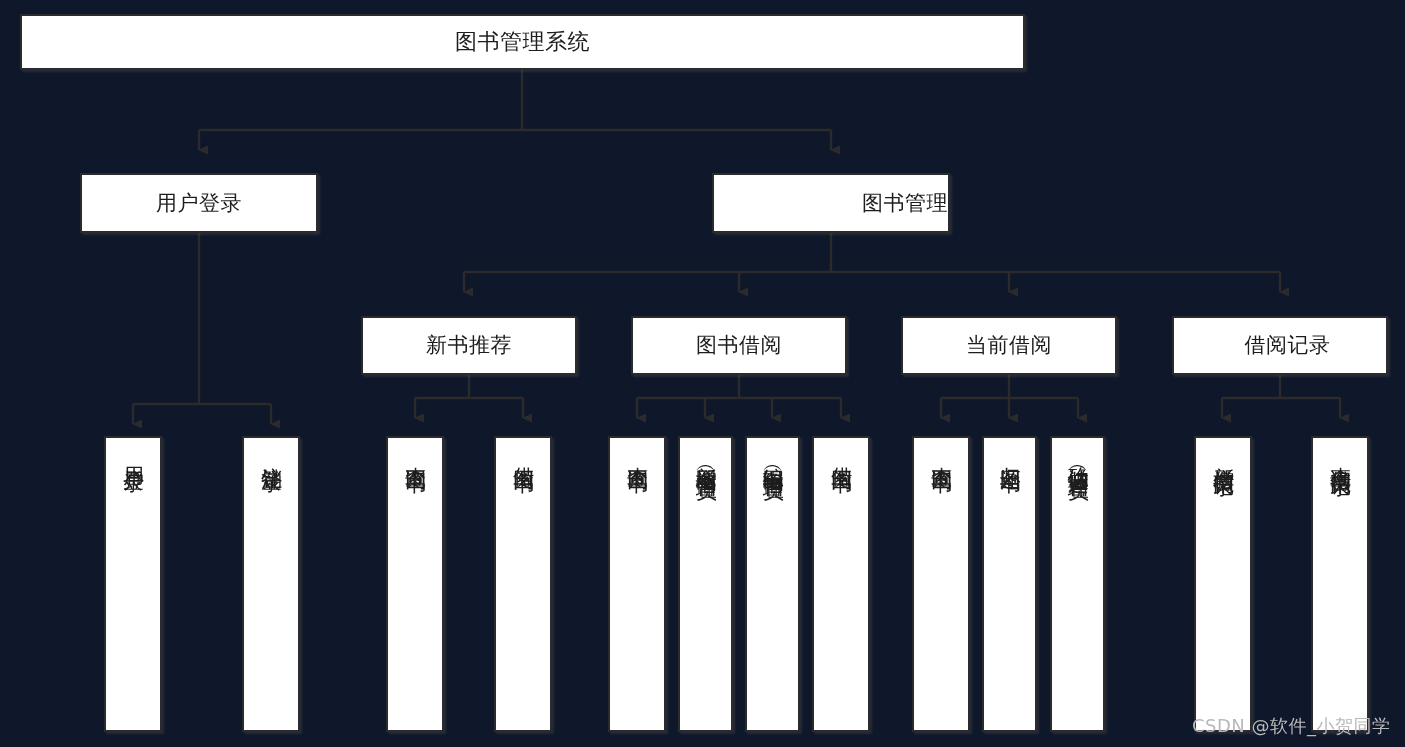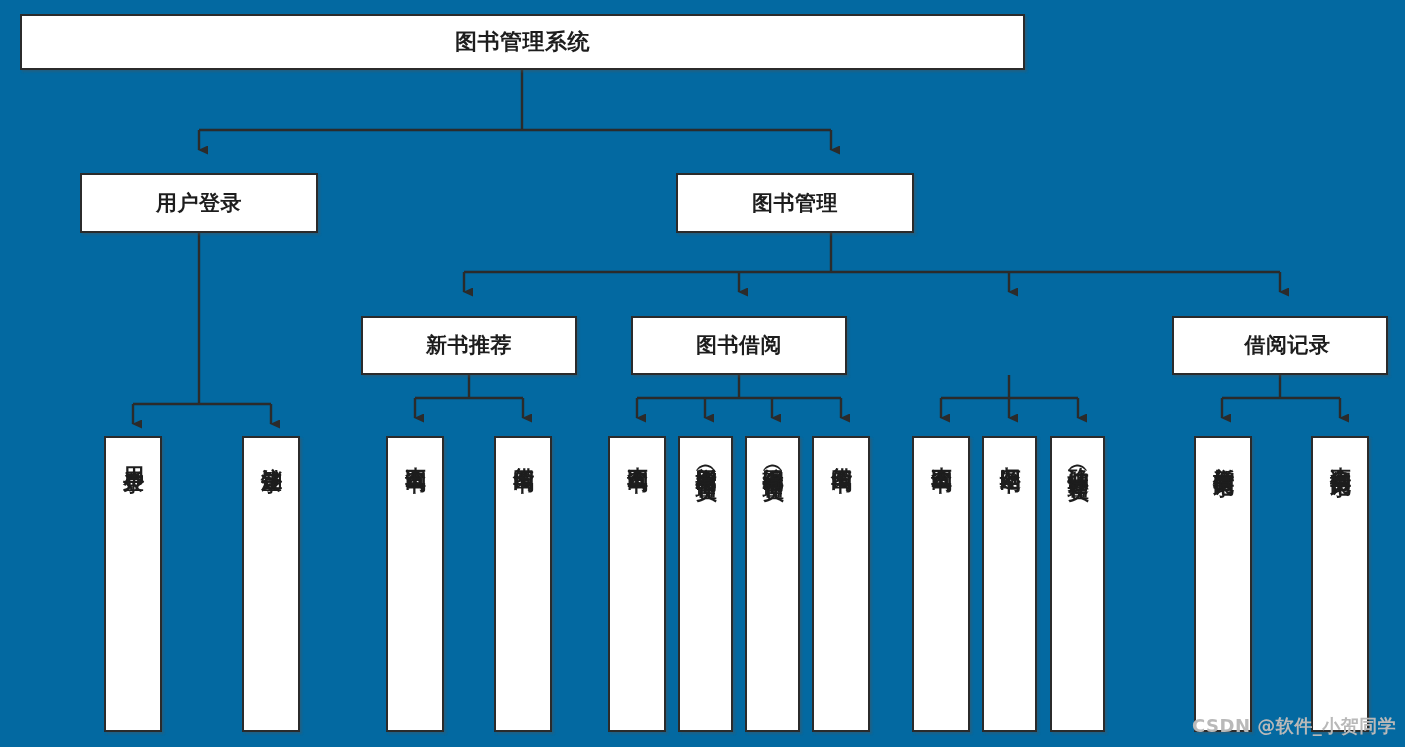--- a/index.html
+++ b/index.html
@@ -8,23 +8,22 @@
     padding: 0;
     background: #ffffff;
   }
   body {
     font-family: "DejaVu Sans", "Liberation Sans", sans-serif;
   }
   #diagram-root {
     position: relative;
     width: 1405px;
     height: 747px;
-    background: #0369a1;
+    background: #0f172a;
     overflow: hidden;
-    font-weight: bold;
   }
   #edge-layer {
     position: absolute;
     left: 0;
     top: 0;
     width: 1405px;
     height: 747px;
     pointer-events: none;
   }
   .node {
@@ -130,30 +129,33 @@
     </g>
   </svg>
 
   <div class="node horiz root" style="left:20px; top:14px; width:1005px; height:56px;">
     <span class="label">图书管理系统</span>
   </div>
 
   <div class="node horiz" style="left:80px; top:173px; width:238px; height:60px;">
     <span class="label">用户登录</span>
   </div>
-  <div class="node horiz" style="left:676px; top:173px; width:238px; height:60px;">
+  <div class="node horiz" style="left:712px; top:173px; width:238px; height:60px;justify-content:flex-end;">
     <span class="label">图书管理</span>
   </div>
 
   <div class="node horiz" style="left:631px; top:316px; width:216px; height:59px;">
     <span class="label">图书借阅</span>
   </div>
   <div class="node horiz" style="left:361px; top:316px; width:216px; height:59px;">
     <span class="label">新书推荐</span>
   </div>
+  <div class="node horiz" style="left:901px; top:316px; width:216px; height:59px;">
+    <span class="label">当前借阅</span>
+  </div>
   <div class="node horiz" style="left:1172px; top:316px; width:216px; height:59px;padding-left:15px;">
     <span class="label">借阅记录</span>
   </div>
 
   <div class="node vert" style="left:104px; top:436px; width:58px; height:296px;">
     <span class="label">用户登录</span>
   </div>
   <div class="node vert" style="left:242px; top:436px; width:58px; height:296px;">
     <span class="label">注销登录</span>
   </div>

